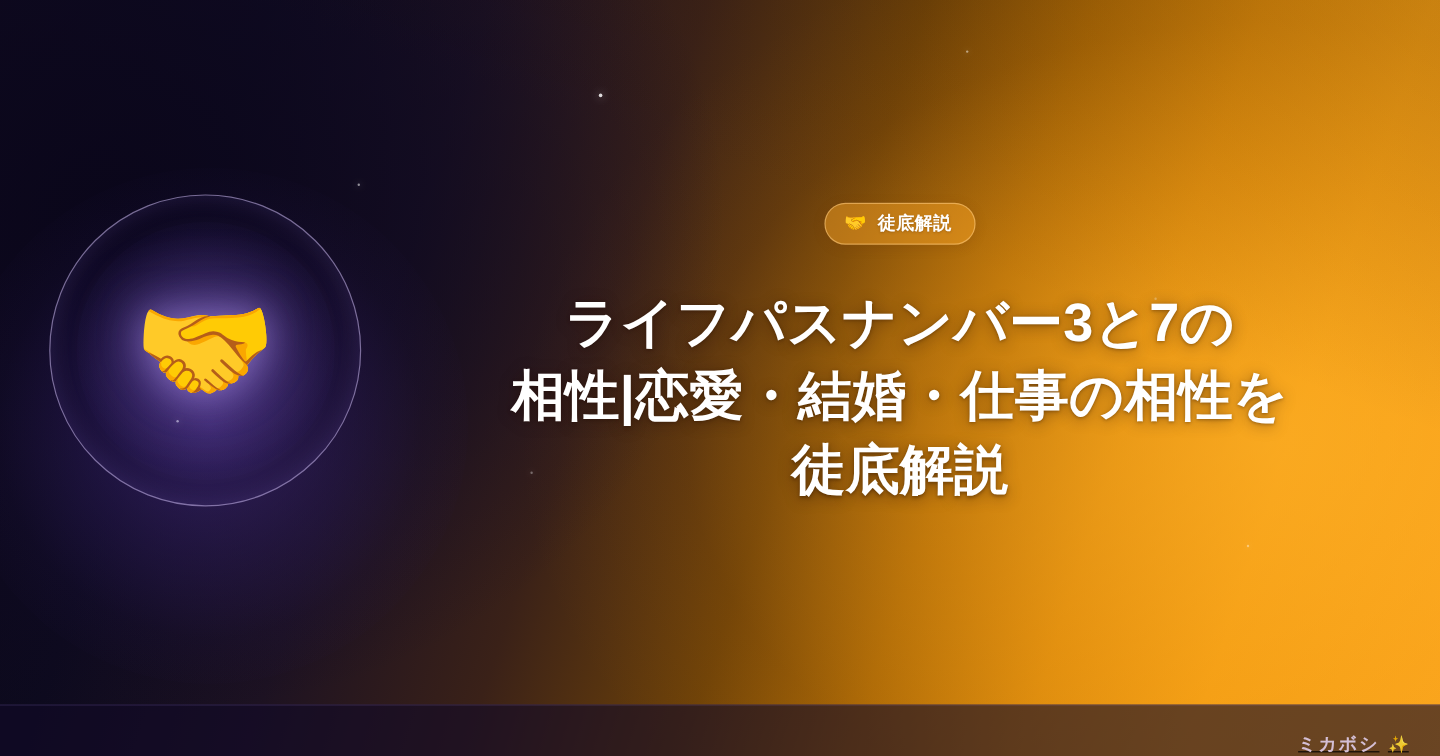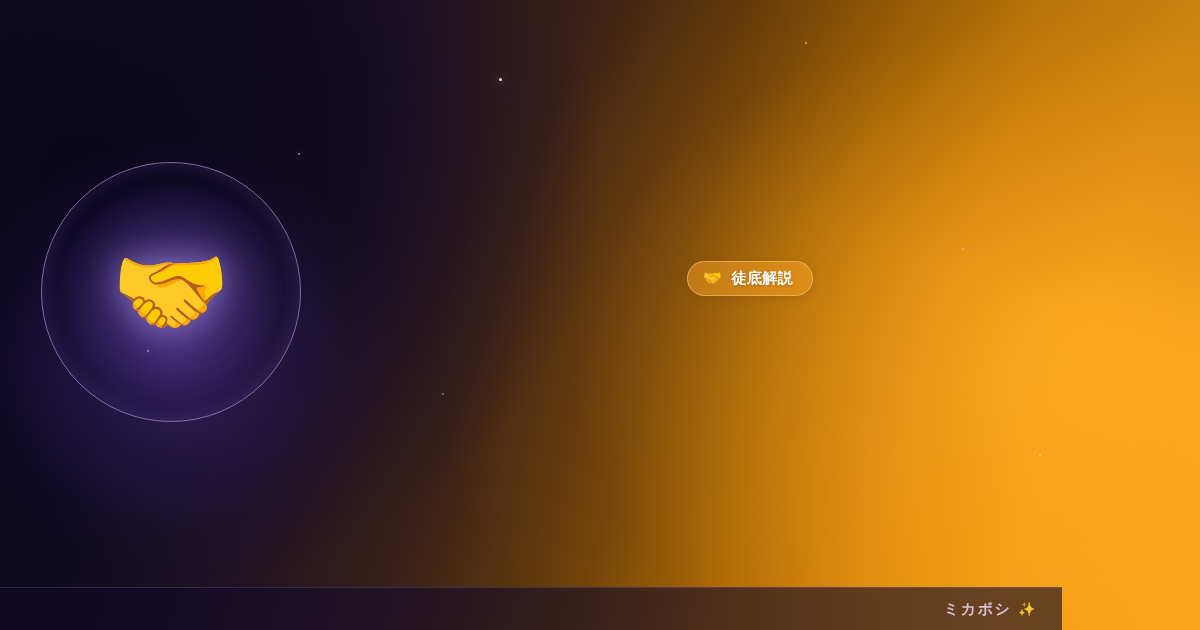--- a/index.html
+++ b/index.html
@@ -176,29 +176,30 @@
     text-shadow: 0 2px 12px rgba(40,15,0,0.42),
                  0 1px 3px rgba(30,10,0,0.35);
   }
   .title-line { display: block; white-space: nowrap; }
 
   
   .footer {
     position: absolute;
     left: 0;
     bottom: 0;
-    width: 1062px;
+    width: 1200px;
     height: 43px;
     background: rgba(18,9,38,0.62);
     border-top: 1px solid rgba(160,130,220,0.22);
     box-sizing: border-box;
     display: flex;
-    align-items: center;
+    align-items: flex-end;
     justify-content: flex-end;
     padding-right: 26px;
+    text-decoration: underline;
   }
   .watermark {
     display: inline-flex;
     align-items: center;
     gap: 7px;
   }
   .watermark-text {
     font-size: 15px;
     font-weight: bold;
     color: #e3d0ee;
@@ -239,20 +240,25 @@
     <div class="emblem-emoji">🤝</div>
   </div>
 
   <div class="content">
 
     <div class="badge">
       <span class="badge-icon">🤝</span>
       <span class="badge-label">徒底解説</span>
     </div>
 
+    <h1 class="title">
+      <span class="title-line">ライフパスナンバー3と7の</span>
+      <span class="title-line">相性|恋愛・結婚・仕事の相性を</span>
+      <span class="title-line">徒底解説</span>
+    </h1>
 
   </div>
 
   <div class="footer">
     <div class="watermark">
       <span class="watermark-text">ミカボシ</span>
       <span class="watermark-sparkle">✨</span>
     </div>
   </div>
 

